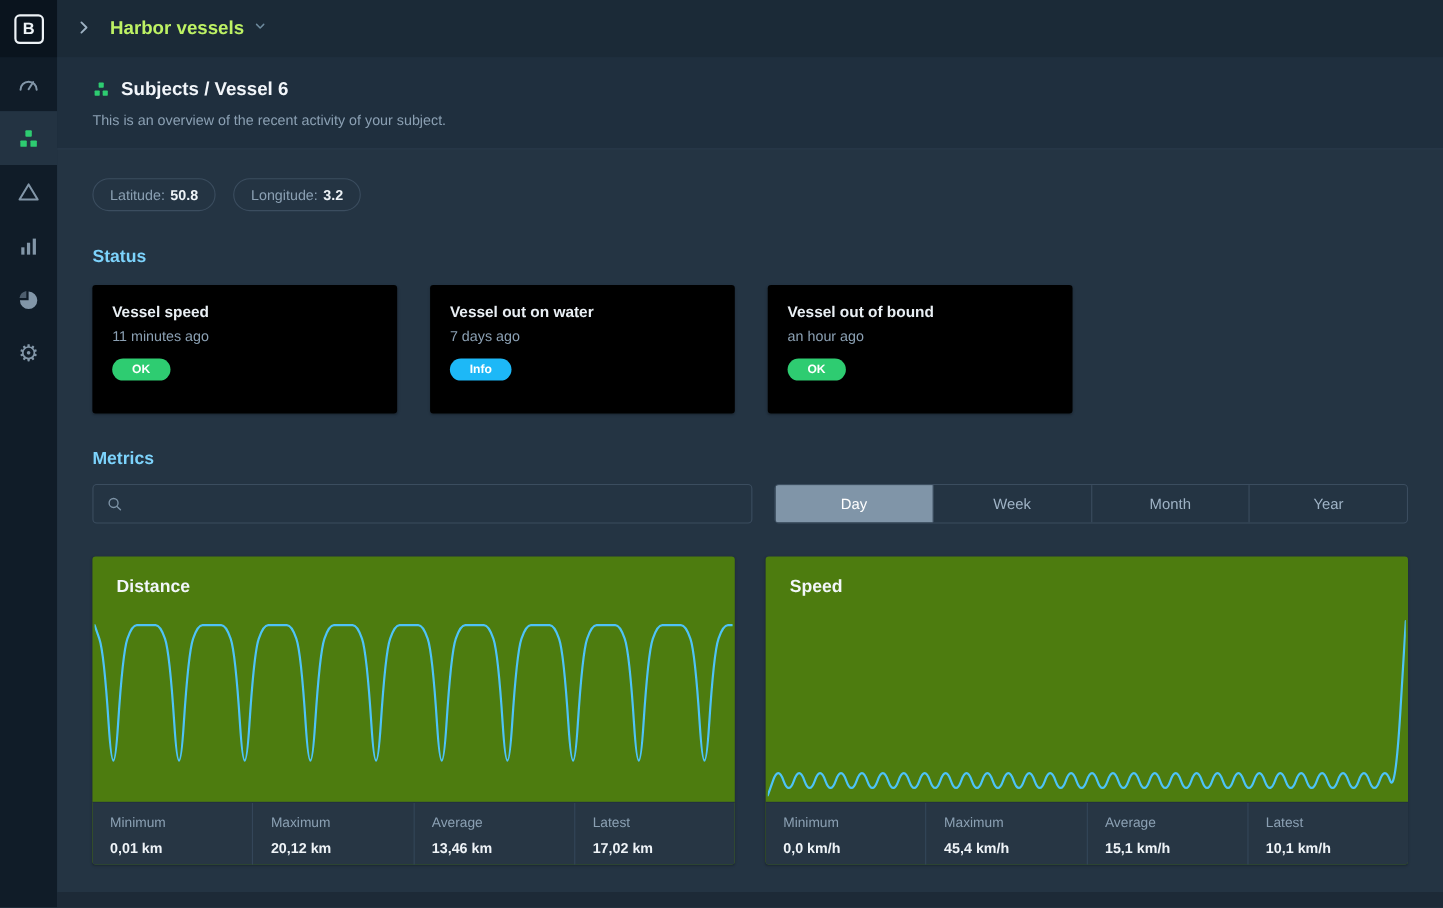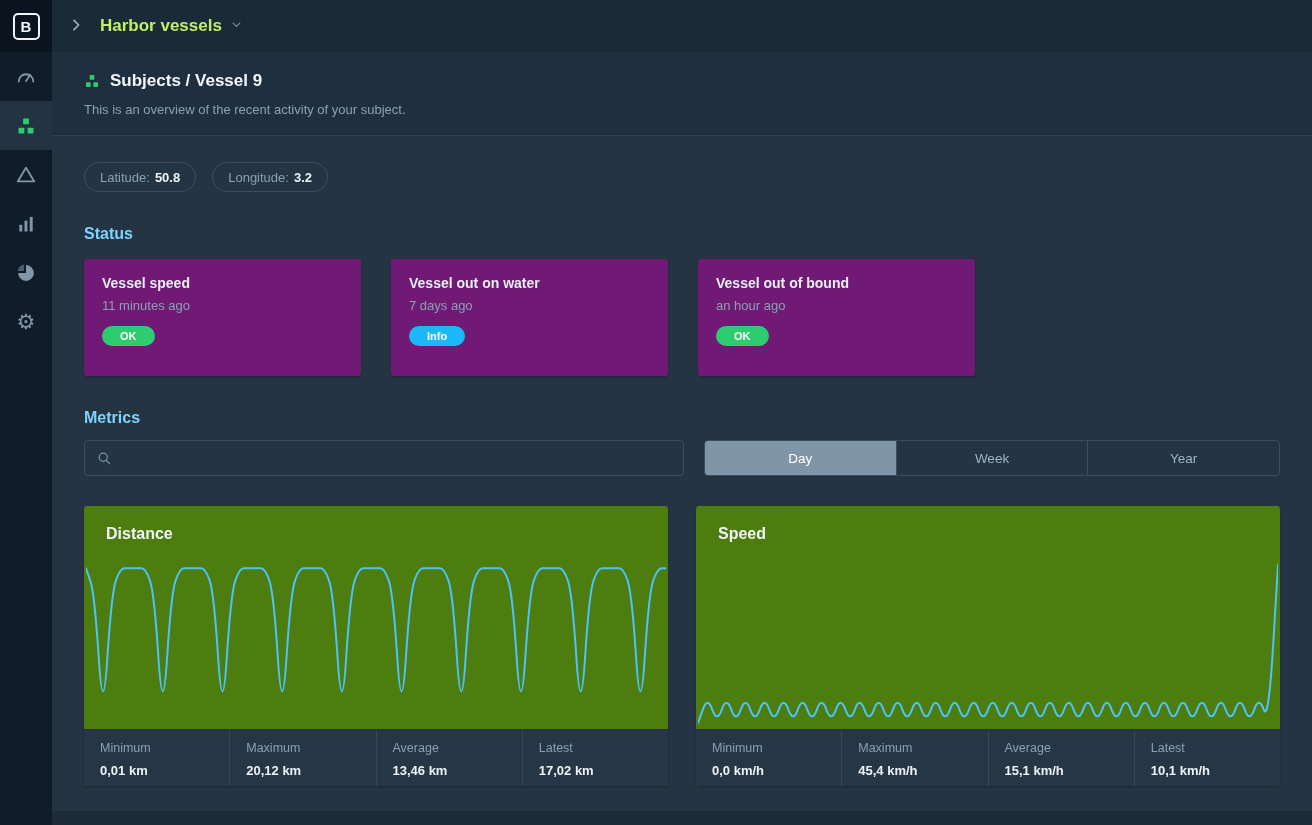--- a/index.html
+++ b/index.html
@@ -35,21 +35,21 @@
   
   .pills { display:flex; gap:16px; }
   .pill { height:30px; border:1px solid #3b4d5f; border-radius:15px; display:flex; align-items:center; padding:0 15px; font-size:13px; }
   .pill .lbl { color:#8ba0b3; margin-right:5px; }
   .pill .val { color:#eef3f7; font-weight:bold; }
 
   .section-heading { margin-top:33px; font-size:16px; font-weight:bold; color:#7dd3fc; }
 
   
   .status-cards { display:flex; gap:30px; margin-top:16px; }
-  .status-card { width:277px; height:117px; background:#701a75; border-radius:3px; padding:16px 18px; box-shadow:0 1px 2px rgba(0,0,0,.25); }
+  .status-card { width:277px; height:117px; background:#000000; border-radius:3px; padding:16px 18px; box-shadow:0 1px 2px rgba(0,0,0,.25); }
   .status-card .sc-title { font-size:14px; font-weight:bold; color:#e9eff4; }
   .status-card .sc-time { margin-top:7px; font-size:13px; color:#8ba0b3; }
   .badge { display:inline-block; margin-top:13px; padding:4px 18px; border-radius:11px; font-size:11px; font-weight:bold; color:#fff; }
 
   
   .controls-row { display:flex; gap:20px; margin-top:13px; }
   .search-wrap { flex:1; display:flex; align-items:center; gap:10px; border:1px solid #3b4d5f; border-radius:4px; height:36px; padding:0 12px; }
   .search-wrap input { flex:1; background:transparent; border:none; outline:none; color:#dfe7ee; font-size:13.5px; }
   .search-wrap input::placeholder { color:#7d92a5; }
   .tabs { flex:1; display:flex; border:1px solid #3b4d5f; border-radius:4px; overflow:hidden; height:36px; }
@@ -154,21 +154,21 @@
 
     <section class="subject-header">
       <div class="breadcrumb-row">
         <span style="color:#2ecc71; display:flex;">
           <svg width="16" height="16" viewBox="0 0 24 24" fill="currentColor">
             <rect x="8.5" y="3" width="7" height="7" rx="1"></rect>
             <rect x="3" y="14" width="7" height="7" rx="1"></rect>
             <rect x="14" y="14" width="7" height="7" rx="1"></rect>
           </svg>
         </span>
-        <h1>Subjects / Vessel 9</h1>
+        <h1>Subjects / Vessel 6</h1>
       </div>
       <p class="subject-desc">This is an overview of the recent activity of your subject.</p>
     </section>
 
     <main class="content">
 
       <div class="pills">
         <div class="pill">
           <span class="lbl">Latitude:</span>
           <span class="val">50.8</span>
@@ -206,20 +206,21 @@
           <span style="color:#7d93a6; display:flex;">
             <svg width="15" height="15" viewBox="0 0 24 24" fill="none" stroke="currentColor" stroke-width="2" stroke-linecap="round">
               <circle cx="10" cy="10" r="6.5"></circle>
               <line x1="15" y1="15" x2="20" y2="20"></line>
             </svg>
           </span>
         </div>
         <div class="tabs">
           <div class="tab active">Day</div>
           <div class="tab">Week</div>
+          <div class="tab">Month</div>
           <div class="tab">Year</div>
         </div>
       </div>
 
       <div class="metric-cards">
 
         <div class="metric-card">
           <div class="m-title">Distance</div>
           <div class="chart-box">
             <svg viewBox="0 0 1000 300" preserveAspectRatio="none">

